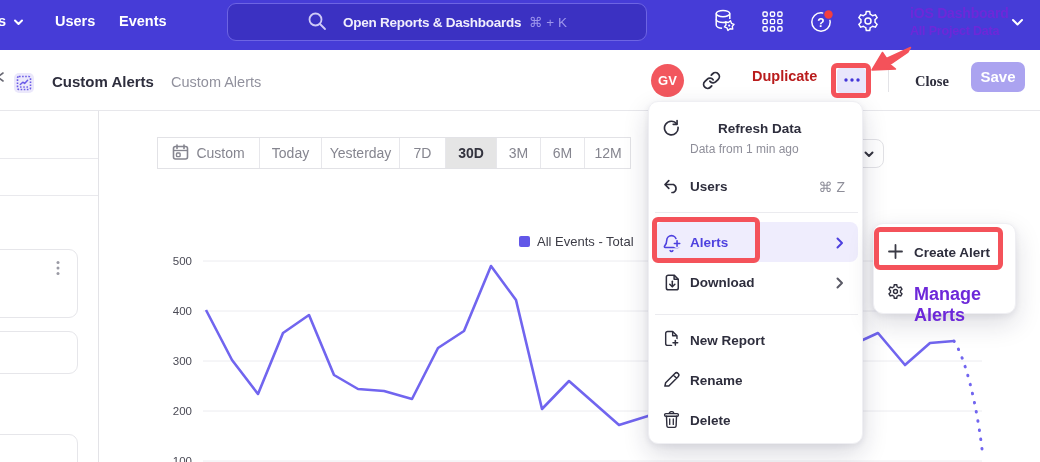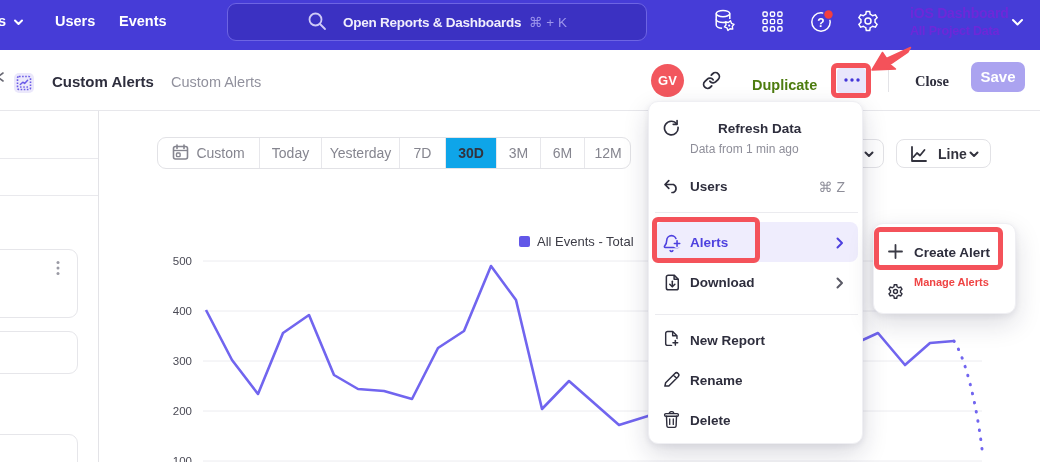--- a/index.html
+++ b/index.html
@@ -22,39 +22,39 @@
 
 #hdr2 { left:0; top:50px; width:1040px; height:61px; background:#fff;
   border-bottom:1px solid #e7e7eb; }
 #hicon { left:14px; top:73px; width:20px; height:20px; background:#ebe8fb;
   border-radius:5px; }
 #htitle { left:52px; top:73px; font-size:15px; font-weight:bold; color:#2e2e3d; }
 #hsub { left:171px; top:74px; font-size:14.5px; color:#91919d; }
 #gv { left:651px; top:64px; width:33px; height:33px; border-radius:50%;
   background:#f2575e; color:#fff; font-size:13px; font-weight:bold;
   text-align:center; line-height:33px; }
-#duplicate { left:752px; top:77px; font-size:14.5px; font-weight:bold; color:#4d7c0f;text-align:center; }
+#duplicate { left:752px; top:68px; font-size:14.5px; font-weight:bold; color:#b91c1c;text-align:center; }
 #dots3 { left:837px; top:68px; width:29px; height:25px; background:#e9e6fb;
   border-radius:4px; color:#4335d8; text-align:center; }
 #hsep { left:888px; top:64px; width:1px; height:28px; background:#e3e3e7; }
 #close { left:915px; top:73px; font-size:14.5px; font-weight:bold; color:#2e2e3d;font-family:Liberation Serif, serif; }
 #save { left:971px; top:62px; width:54px; height:30px; background:#aba3f0;
   border-radius:7px; color:#fff; font-size:15px; font-weight:bold;
   text-align:center; line-height:30px; }
 
 
 #sidebar { left:0; top:111px; width:99px; height:351px; background:#fff;
   border-right:1px solid #e3e3e7; }
 .sline { left:0; width:98px; height:1px; background:#e9e9ed; }
 .scard { left:-12px; width:90px; background:#fff; border:1px solid #e6e6ea;
   border-radius:9px; }
 
 
 #seg { left:157px; top:137px; width:474px; height:32px; border:1px solid #e2e2e6;
-  border-radius:9px; background:#fff; }
+  border-radius:0; background:#fff; }
 .segbtn { position:absolute; top:0; height:30px; line-height:30px; text-align:center;
   font-size:14px; color:#85858f; border-right:1px solid #e7e7eb; }
 #compare { left:157px; top:178px; width:97px; height:30px; border:1px solid #e2e2e6;
   border-radius:8px; font-size:14px; font-weight:bold; color:#33333e;
   text-align:center; line-height:28px; }
 #hidbtn { left:800px; top:139px; width:84px; height:29px; border:1px solid #e2e2e6;
   border-radius:8px; }
 #linebtn { left:896px; top:139px; width:95px; height:29px; border:1px solid #e2e2e6;
   border-radius:8px; }
 
@@ -128,37 +128,27 @@
       <svg width="17" height="17" viewBox="0 0 17 17" style="vertical-align:-3px; margin-right:7px;">
         <rect x="1.5" y="2.5" width="14" height="12.5" rx="2" fill="none" stroke="#85858f" stroke-width="1.6"></rect>
         <line x1="5" y1="1" x2="5" y2="4.5" stroke="#85858f" stroke-width="1.6" stroke-linecap="round"></line>
         <line x1="12" y1="1" x2="12" y2="4.5" stroke="#85858f" stroke-width="1.6" stroke-linecap="round"></line>
         <line x1="2" y1="6.5" x2="15" y2="6.5" stroke="#85858f" stroke-width="1.3"></line>
         <rect x="4.5" y="9" width="3.6" height="3.6" rx="0.8" fill="none" stroke="#85858f" stroke-width="1.4"></rect>
       </svg>Custom</div>
     <div class="segbtn" style="left:102px; width:62px;">Today</div>
     <div class="segbtn" style="left:164px; width:78px;">Yesterday</div>
     <div class="segbtn" style="left:242px; width:46px;">7D</div>
-    <div class="segbtn" style="left:288px; width:51px; background:#0ea5e9; color:#33333e; font-weight:bold;">30D</div>
+    <div class="segbtn" style="left:288px; width:51px; background:#e5e5e5; color:#33333e; font-weight:bold;">30D</div>
     <div class="segbtn" style="left:339px; width:44px;">3M</div>
     <div class="segbtn" style="left:383px; width:44px;">6M</div>
     <div class="segbtn" style="left:427px; width:46px; border-right:none;">12M</div>
   </div>
   <div id="hidbtn" class="abs">
     <svg width="10" height="7" viewBox="0 0 10 7" style="position:absolute; right:9px; top:11px;">
-      <polyline class="chev" points="1.5,1.5 5,5 8.5,1.5"></polyline>
-      </svg>
-  </div>
-  <div id="linebtn" class="abs">
-    <svg width="18" height="18" viewBox="0 0 18 18" style="position:absolute; left:13px; top:5px;">
-      <polyline points="2,2 2,16 16,16" fill="none" stroke="#33333e" stroke-width="1.8" stroke-linecap="round" stroke-linejoin="round"></polyline>
-      <polyline points="3.5,12 7,8 10,10.5 14.5,5" fill="none" stroke="#33333e" stroke-width="1.8" stroke-linecap="round" stroke-linejoin="round"></polyline>
-    </svg>
-    <span style="position:absolute; left:41px; top:6px; font-size:14px; font-weight:bold; color:#33333e;">Line</span>
-    <svg width="10" height="7" viewBox="0 0 10 7" style="position:absolute; right:11px; top:11px;">
       <polyline class="chev" points="1.5,1.5 5,5 8.5,1.5"></polyline>
       </svg>
   </div>
 
   <div id="navbar" class="abs"></div>
   <div class="abs navitem" style="left:-44px;">Boards</div>
   <svg class="abs" width="11" height="7" viewBox="0 0 10 7" style="left:13px; top:19px;">
     <polyline points="1.5,1.5 5,5 8.5,1.5" fill="none" stroke="#fff" stroke-width="2" stroke-linecap="round" stroke-linejoin="round"></polyline>
     </svg>
   <div class="abs navitem" style="left:55px;">Users</div>
@@ -328,21 +318,21 @@
       <g stroke="#3a3a45" stroke-width="1.8" stroke-linecap="round">
         <line x1="7.5" y1="1" x2="7.5" y2="14"></line>
         <line x1="1" y1="7.5" x2="14" y2="7.5"></line>
       </g>
     </svg>
     <div style="position:absolute; left:40px; top:21px; font-size:13.5px; font-weight:bold; color:#2e2e3d;">Create Alert</div>
     <svg style="position:absolute; left:13px; top:59px;" width="17" height="17" viewBox="0 0 24 24">
       <path fill="none" stroke="#2e2e3d" stroke-width="2" d="M10.3,2.5 L13.7,2.5 L14.3,5.4 A7,7 0 0 1 16.6,6.7 L19.4,5.8 L21.1,8.7 L19,10.8 A7,7 0 0 1 19,13.2 L21.1,15.3 L19.4,18.2 L16.6,17.3 A7,7 0 0 1 14.3,18.6 L13.7,21.5 L10.3,21.5 L9.7,18.6 A7,7 0 0 1 7.4,17.3 L4.6,18.2 L2.9,15.3 L5,13.2 A7,7 0 0 1 5,10.8 L2.9,8.7 L4.6,5.8 L7.4,6.7 A7,7 0 0 1 9.7,5.4 Z"></path>
       <circle cx="12" cy="12" r="2.8" fill="none" stroke="#2e2e3d" stroke-width="2"></circle>
     </svg>
-    <div style="position:absolute; left:40px; top:52px; font-size:11px; font-weight:bold; color:#ef4444;">Manage Alerts</div>
+    <div style="position:absolute; left:40px; top:60px; font-size:18px; font-weight:bold; color:#6d28d9;">Manage Alerts</div>
   </div>
 
   <div class="abs redbox" style="left:831px; top:63px; width:40px; height:35px;"></div>
   <div class="abs redbox" style="left:652px; top:217px; width:108px; height:46px; z-index:41;"></div>
   <div class="abs redbox" style="left:874px; top:227px; width:129px; height:43px; z-index:41;"></div>
   <svg class="abs" width="56" height="36" viewBox="864 42 56 36" style="left:864px; top:42px; z-index:42;">
     <path d="M872,70 L882.5,52.5 L886.5,58.5 L910.5,47.5 L907.5,52.5 L890,64.5 L895.5,69 Z" fill="#f4525a" stroke="#f4525a" stroke-width="1.5" stroke-linejoin="round"></path>
   </svg>
 
 </div>

